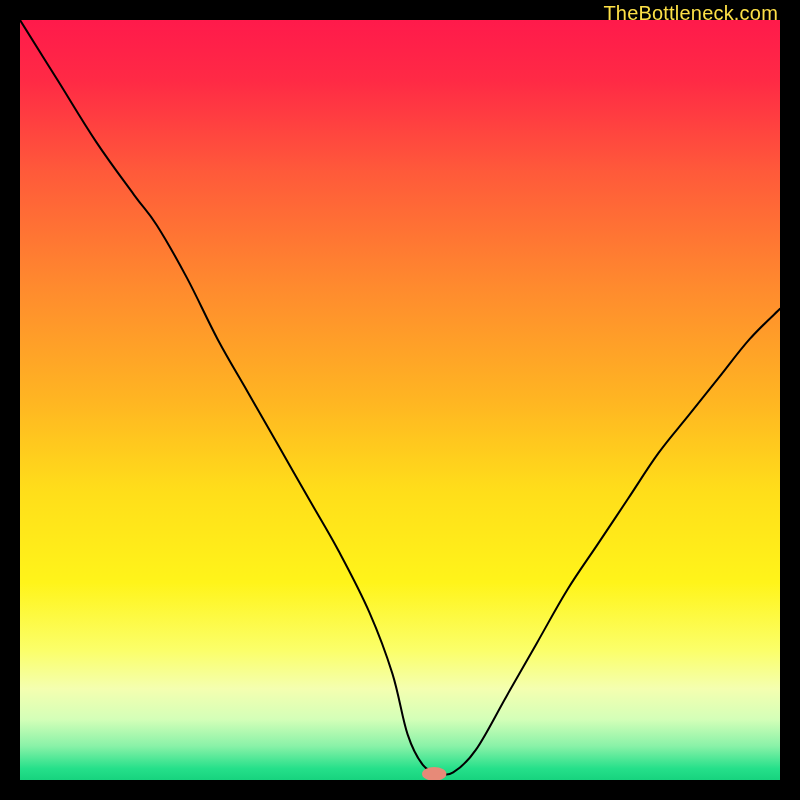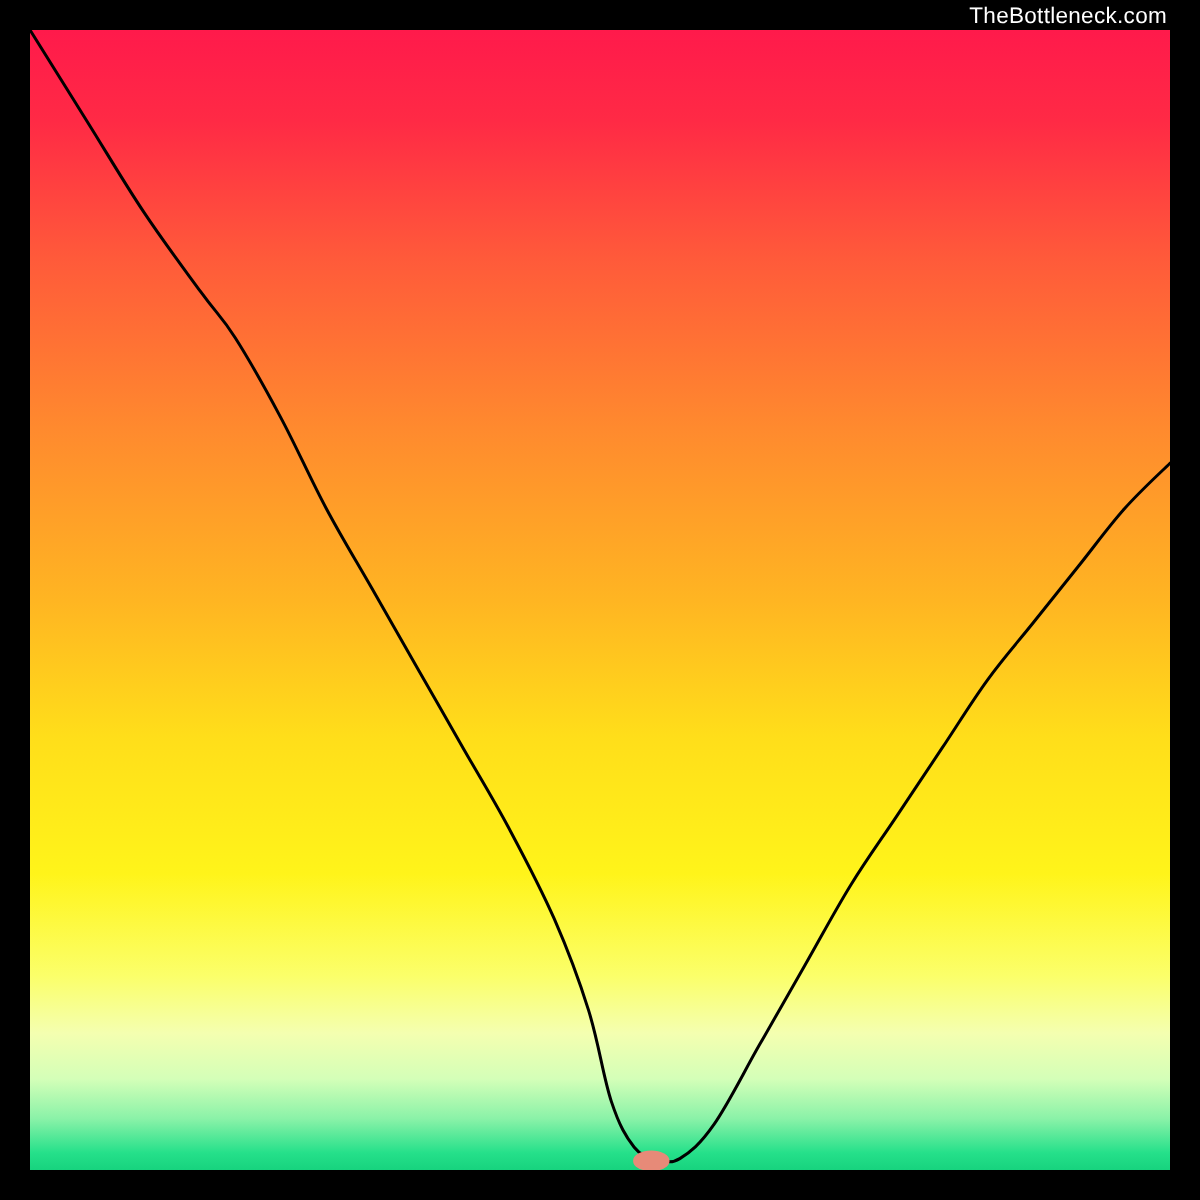--- a/index.html
+++ b/index.html
@@ -22,22 +22,22 @@
     left: 20px;
     top: 20px;
     width: 760px;
     height: 760px;
     overflow: hidden;
   }
   .watermark {
     position: absolute;
     top: 2px;
     right: 22px;
-    color: #ffffff;
-    font-size: 15px;
+    color: #fde047;
+    font-size: 20px;
     font-weight: 500;
     letter-spacing: 0.2px;
   }
 </style>
 </head>
 <body>
 
 <div class="frame">
   <div class="plot">
     <svg width="760" height="760" viewBox="0 0 100 100" preserveAspectRatio="none">

